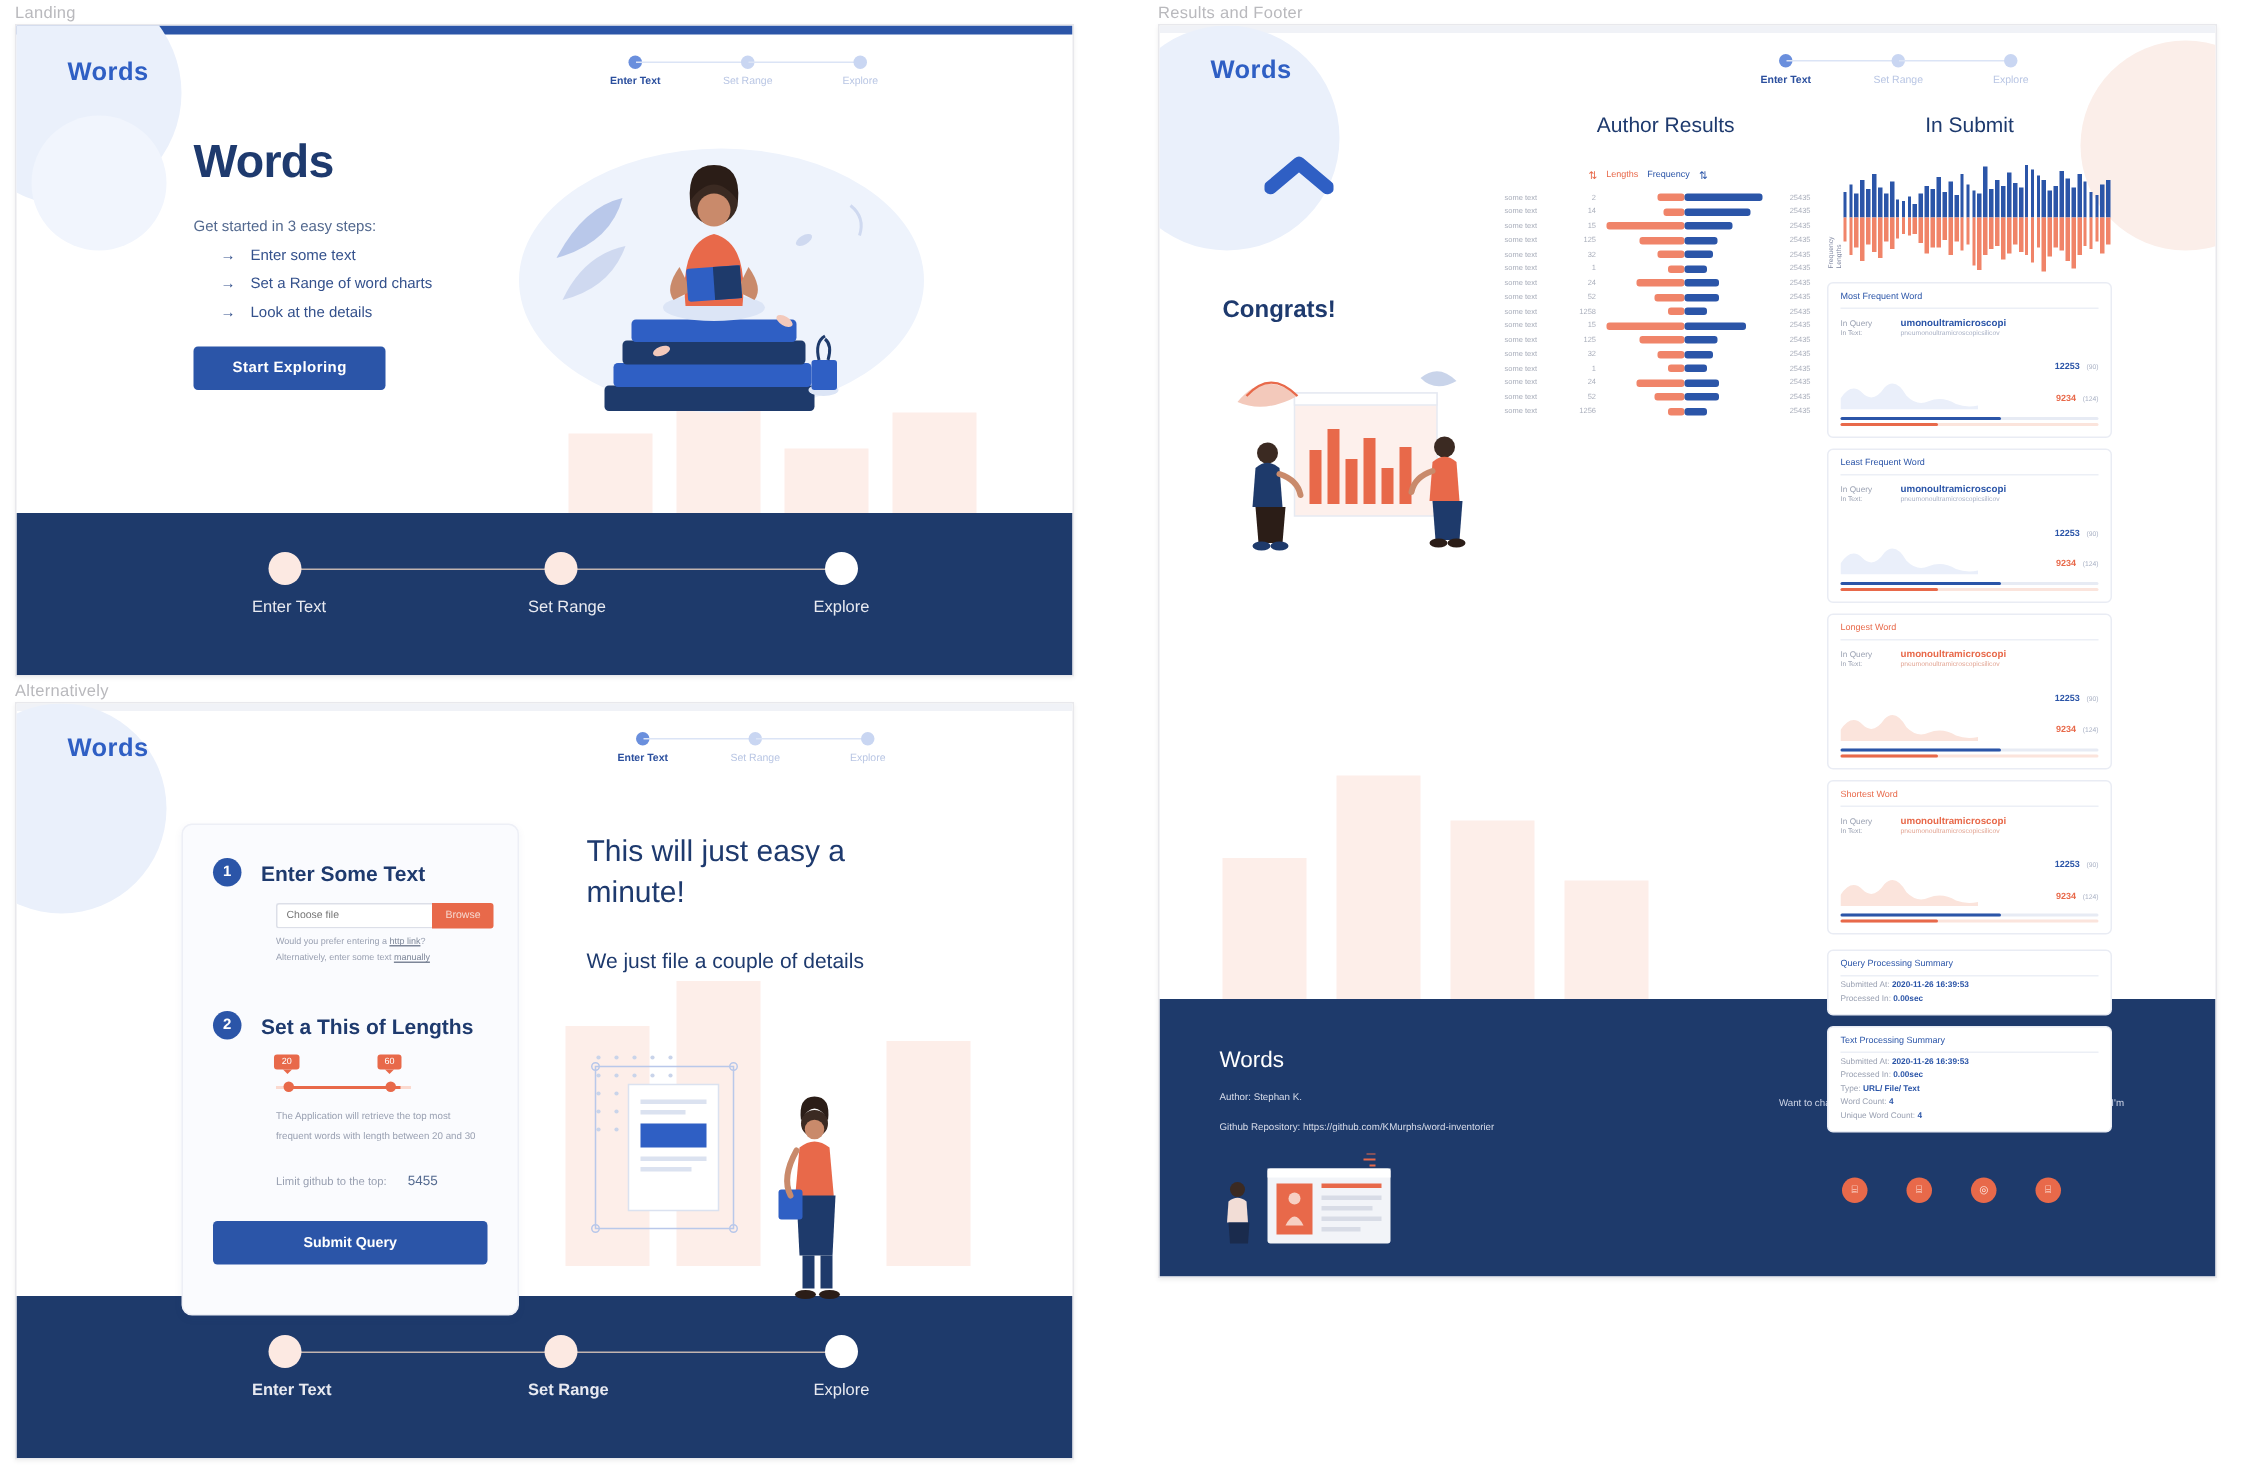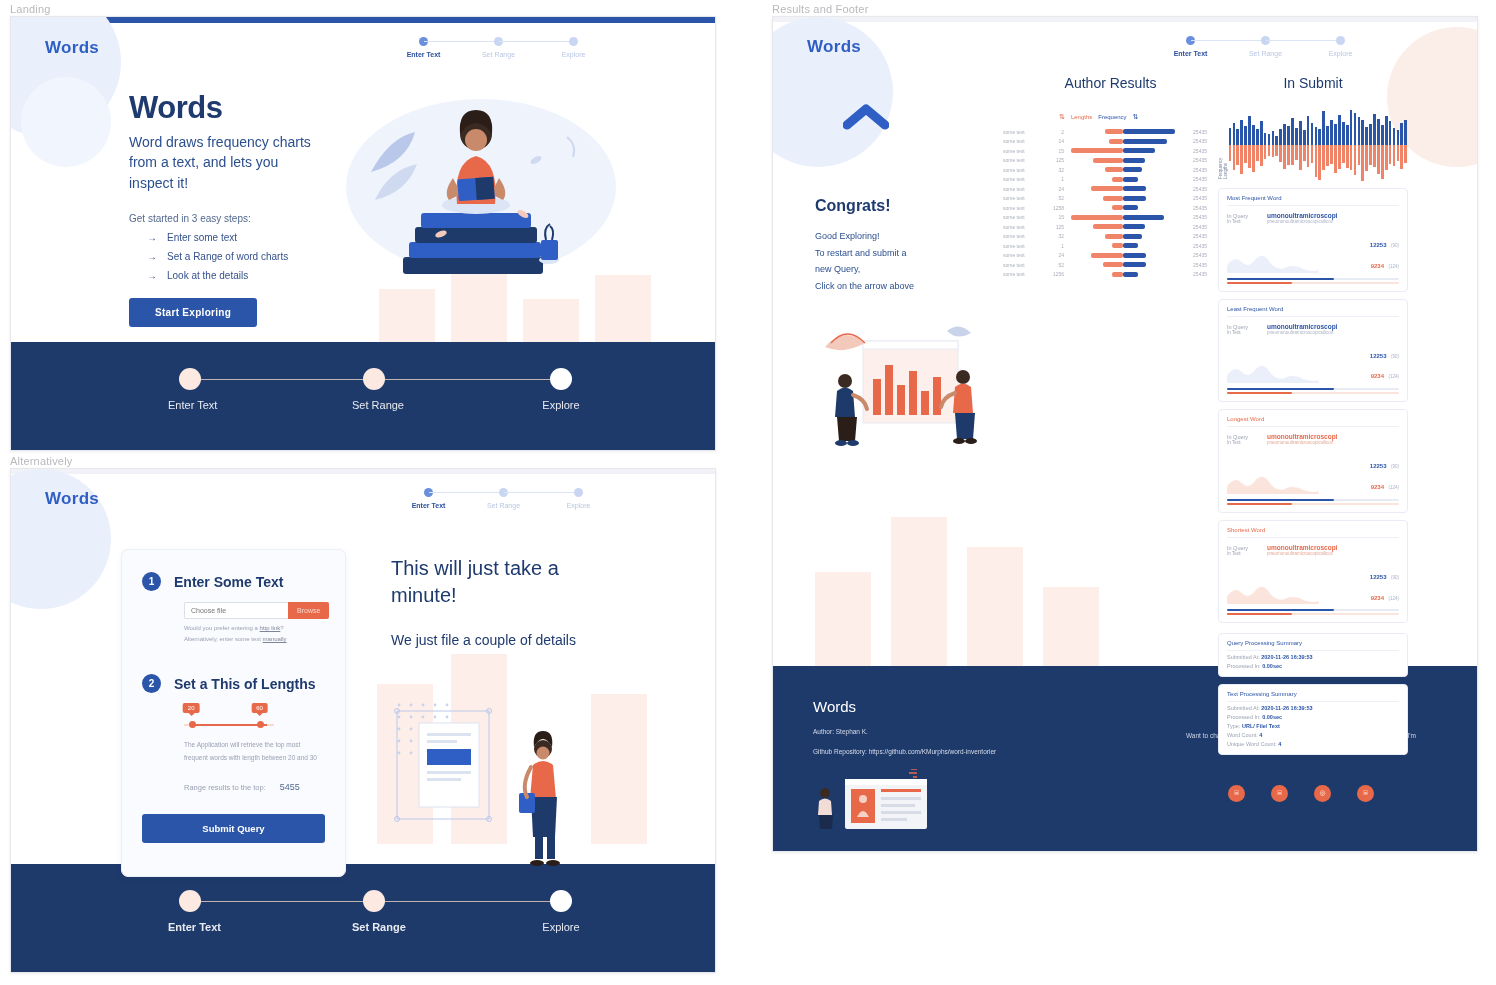--- a/index.html
+++ b/index.html
@@ -242,21 +242,20 @@
       <div class="st" style="width:75px;">
         <div class="dot"></div>
         <div class="lbl">Explore</div>
       </div>
     </div>
   </div>
 
   <div class="hero">
     <div class="hero-left">
       <h1>Words</h1>
-      <p class="sub">Word draws frequency charts from a text, and lets you inspect it!</p>
       <div class="steps-title">Get started in 3 easy steps:</div>
       <div class="step-line">
         <span class="arw">→</span>
         <span class="txt">Enter some text</span>
       </div>
       <div class="step-line">
         <span class="arw">→</span>
         <span class="txt">Set a Range of word charts</span>
       </div>
       <div class="step-line">
@@ -366,28 +365,28 @@
       <div class="slider-wrap">
         <div class="slider-track"></div>
         <div class="slider-fill"></div>
         <div class="knob" style="left:5%;"></div>
         <div class="knob" style="left:81%;"></div>
         <div class="pill" style="left:8%;">20</div>
         <div class="pill" style="left:84%;">60</div>
       </div>
       <div class="slider-note">The Application will retrieve the top most frequent words with length between 20 and 30</div>
       <div class="limit-row">
-        <span class="limit-label">Range results to the top:</span>
+        <span class="limit-label">Limit github to the top:</span>
         <span class="limit-value">5455</span>
       </div>
       <button class="submit-btn">Submit Query</button>
     </div>
 
     <div class="cfg-right">
-      <h2>This will just take a minute!</h2>
+      <h2>This will just easy a minute!</h2>
       <p>We just file a couple of details</p>
       <div style="margin-top:46px;position:relative;height:180px;">
         <svg width="240" height="180" viewBox="0 0 240 180">
           <g fill="#c9d4ea">
             <circle cx="8" cy="8" r="1.4"></circle>
               <circle cx="20" cy="8" r="1.4"></circle>
               <circle cx="32" cy="8" r="1.4"></circle>
               <circle cx="44" cy="8" r="1.4"></circle>
               <circle cx="56" cy="8" r="1.4"></circle>
             <circle cx="8" cy="20" r="1.4"></circle>
@@ -488,26 +487,20 @@
 
   <div class="res-body">
 
     <div class="res-col-left">
       <div class="chevron">
         <svg width="46" height="28" viewBox="0 0 46 28">
           <path d="M4 22 L23 6 L42 22" stroke="#2f5fc4" stroke-width="9" fill="none" stroke-linecap="round" stroke-linejoin="round"></path>
         </svg>
       </div>
       <h2 class="congrats-h">Congrats!</h2>
-      <div class="congrats-p">
-        <div>Good Exploring!</div>
-        <div>To restart and submit a</div>
-        <div>new Query,</div>
-        <div>Click on the arrow above</div>
-      </div>
       <div style="margin-top:24px;">
         <svg width="175" height="130" viewBox="0 0 175 130">
           <rect x="48" y="22" width="95" height="82" fill="#fdf0ec" stroke="#e6eaf2"></rect>
           <rect x="48" y="22" width="95" height="8" fill="#ffffff" stroke="#e6eaf2"></rect>
           <rect x="58" y="60" width="8" height="36" fill="#e8694a"></rect>
           <rect x="70" y="46" width="8" height="50" fill="#e8694a"></rect>
           <rect x="82" y="66" width="8" height="30" fill="#e8694a"></rect>
           <rect x="94" y="52" width="8" height="44" fill="#e8694a"></rect>
           <rect x="106" y="72" width="8" height="24" fill="#e8694a"></rect>
           <rect x="118" y="58" width="8" height="38" fill="#e8694a"></rect>

